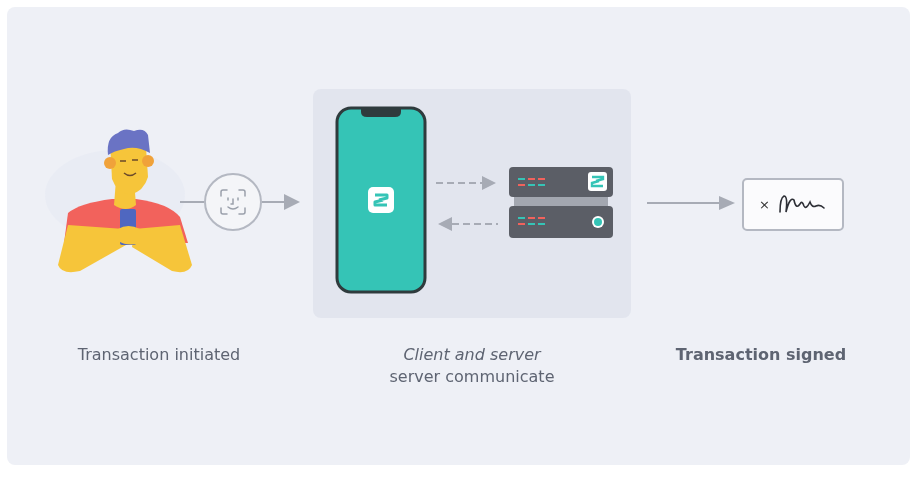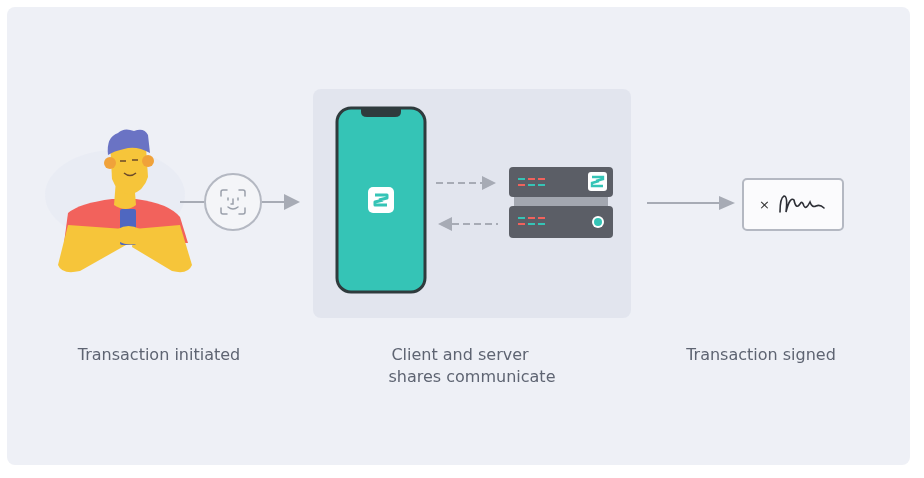--- a/index.html
+++ b/index.html
@@ -107,15 +107,15 @@
 </svg>
 
 <div class="sigbox">
   <span style="position:absolute;left:15px;top:17px;font-size:13px;color:#333;">×</span>
   <svg style="position:absolute;left:30px;top:10px" width="56" height="30" viewBox="0 0 56 30">
     <path d="M6 22 Q6 8 10 6 Q14 6 12 22 Q16 6 20 10 Q22 20 26 14 Q28 10 30 16 Q32 20 36 12 Q38 18 42 16 Q46 14 50 18" stroke="#2d2f36" stroke-width="1.6" fill="none" stroke-linecap="round"></path>
   </svg>
 </div>
 
 <div class="label" style="left:64px;top:344px;width:190px;">Transaction initiated</div>
-<div class="label" style="left:360px;top:344px;width:200px;">Client and server</div>
-<div class="label" style="left:372px;top:366px;width:200px;">shares communicate</div>
-<div class="label" style="left:666px;top:344px;width:190px;">Transaction signed</div>
+<div class="label" style="left:372px;top:344px;width:200px;font-style:italic;">Client and server</div>
+<div class="label" style="left:372px;top:366px;width:200px;">server communicate</div>
+<div class="label" style="left:666px;top:344px;width:190px;font-weight:bold;">Transaction signed</div>
 
 </body></html>

